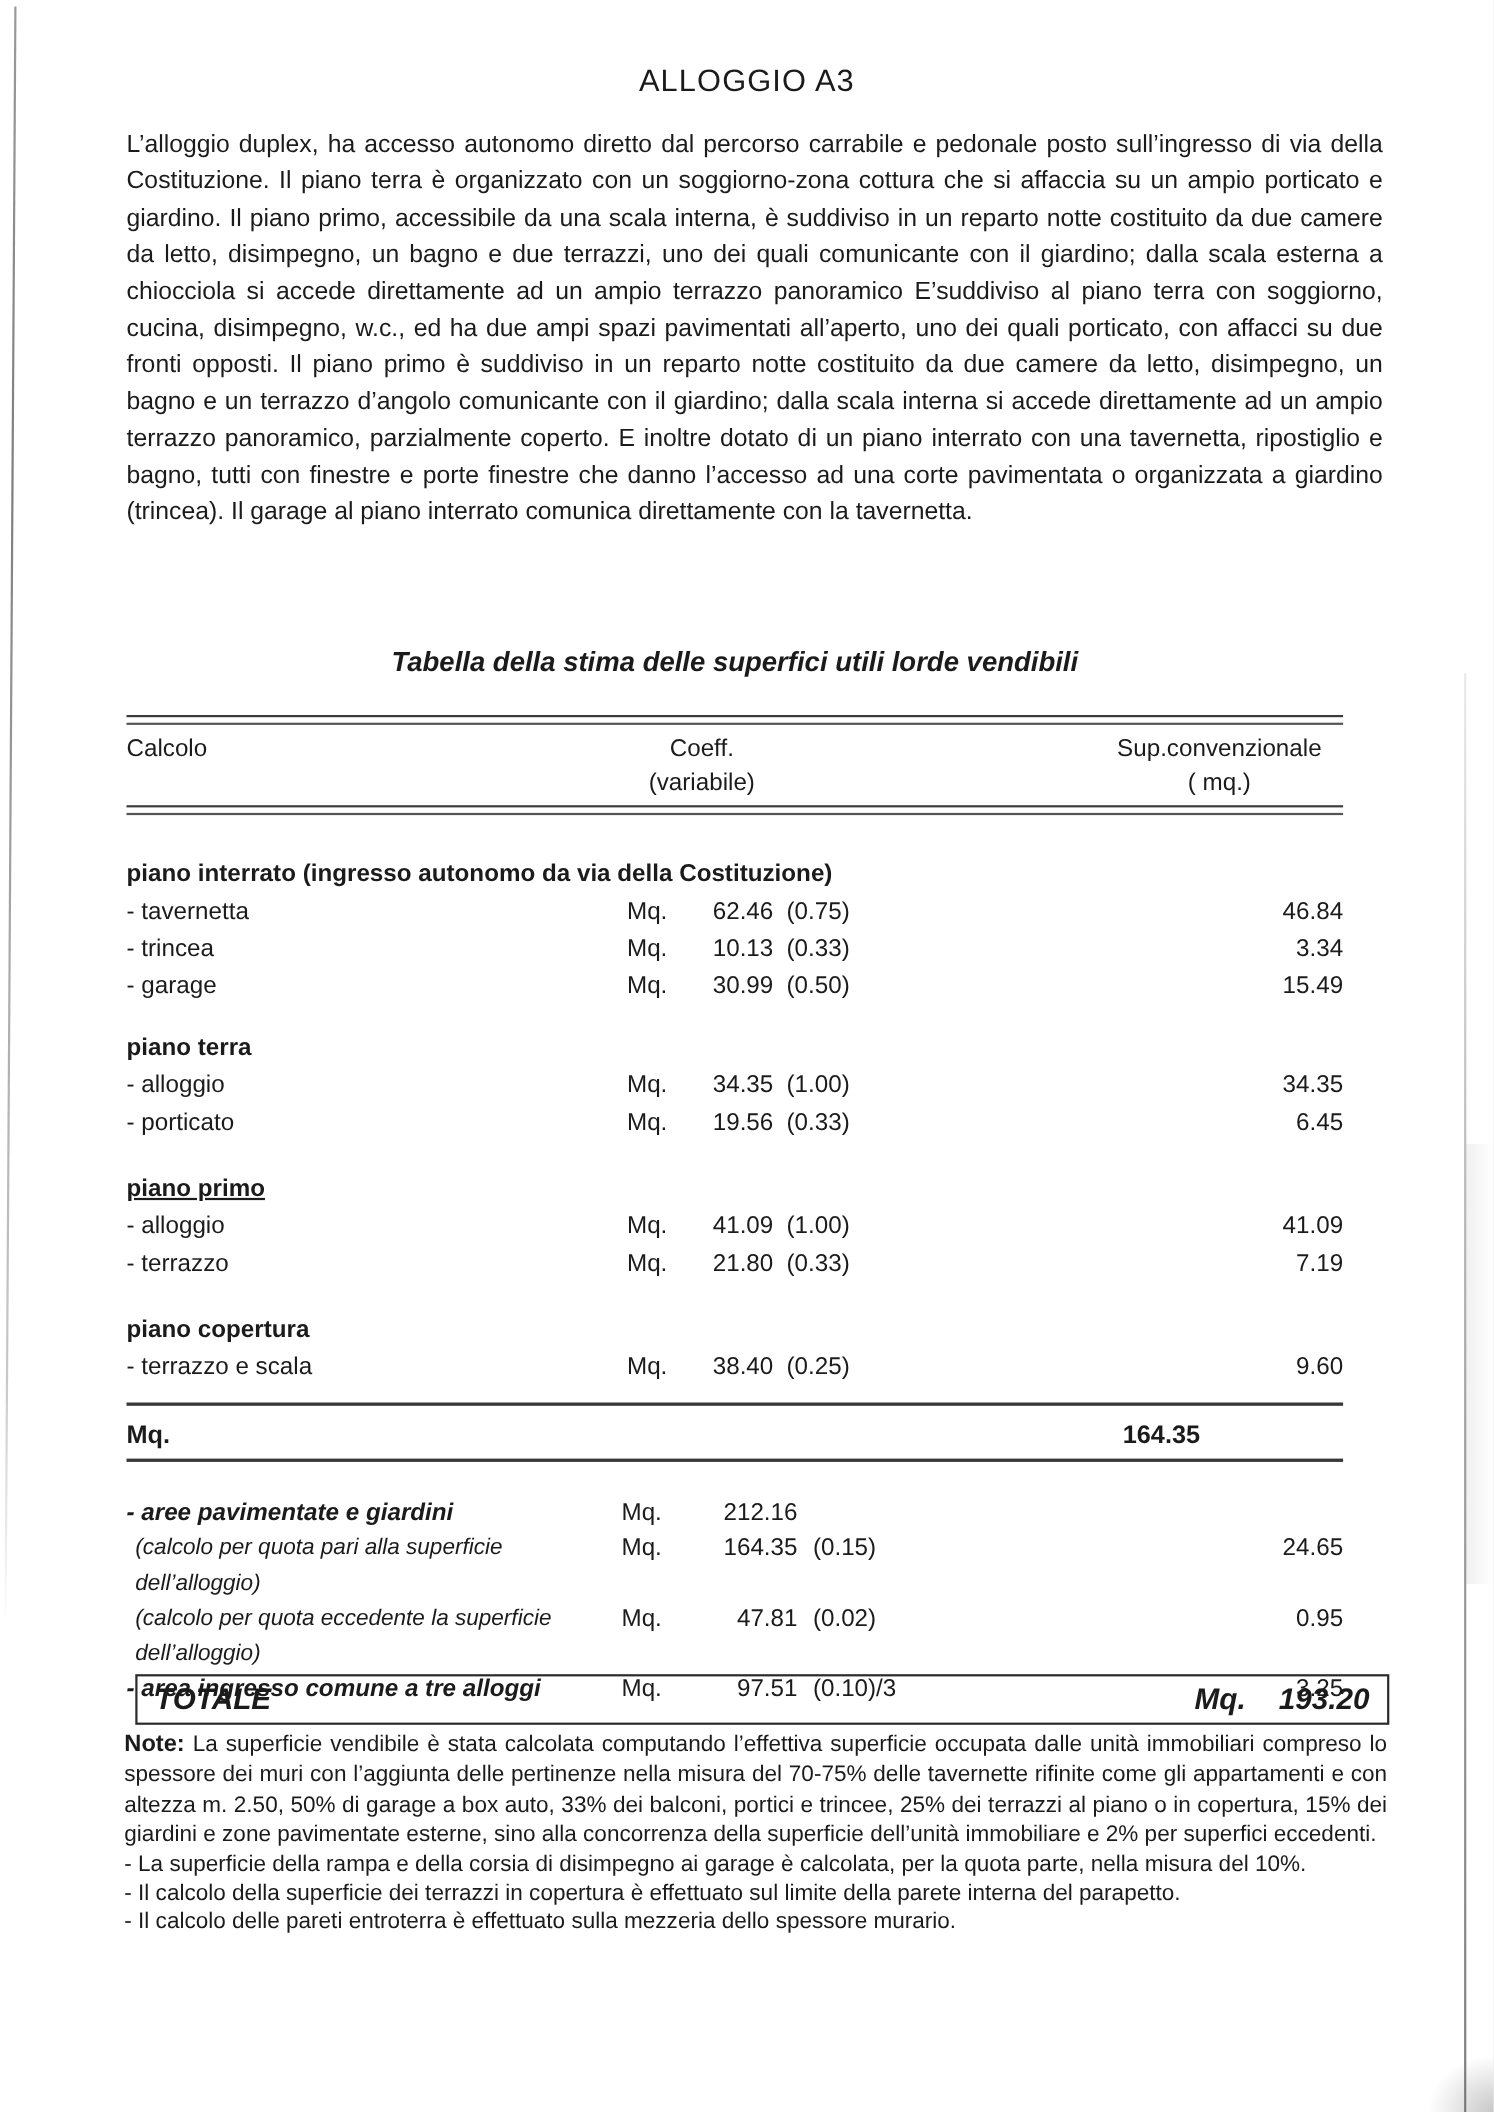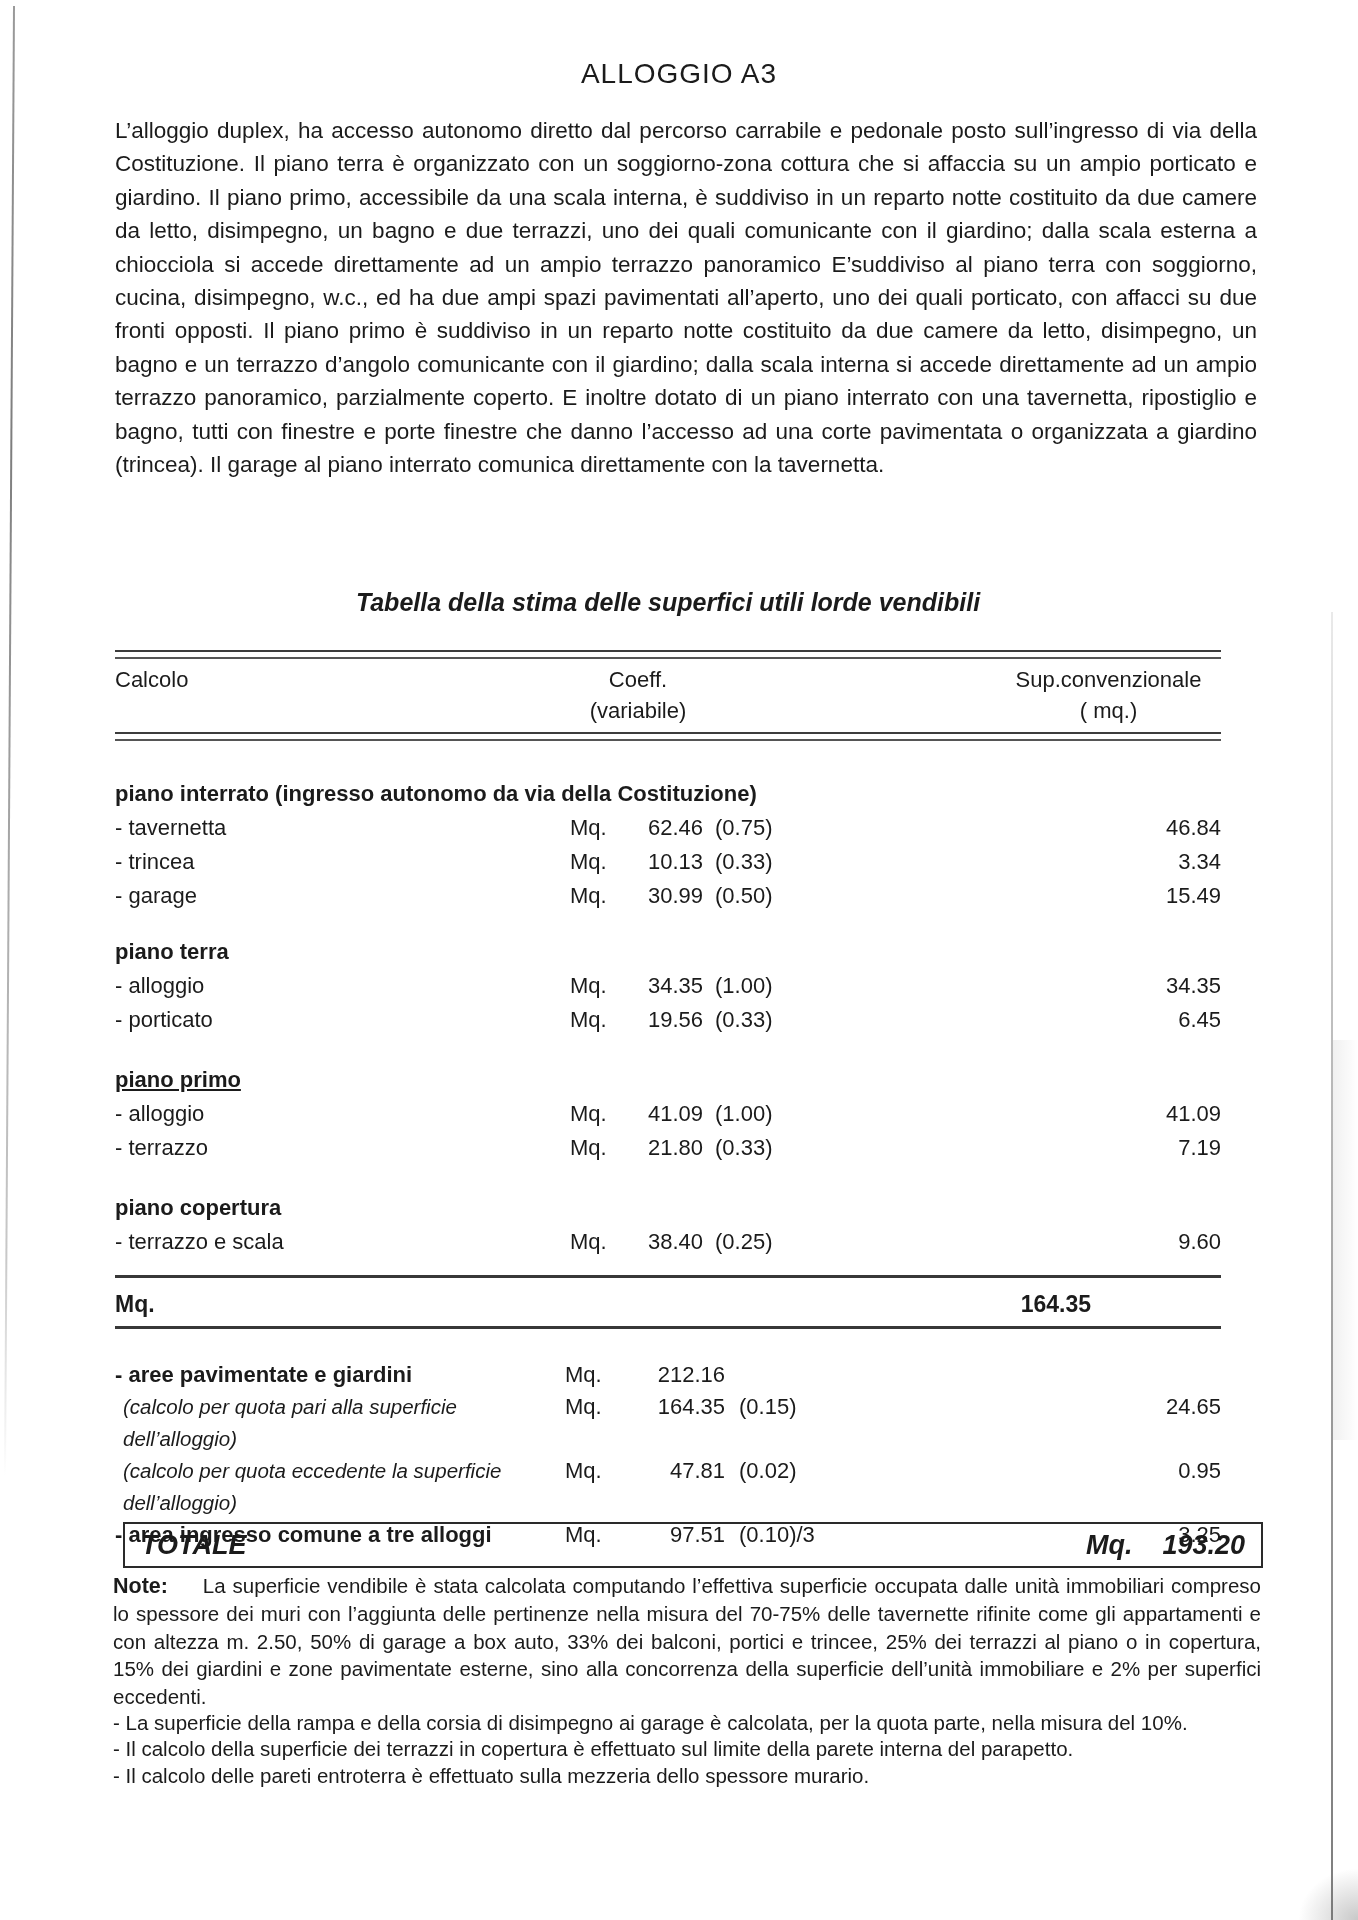--- a/index.html
+++ b/index.html
@@ -53,35 +53,35 @@
   .c-val { text-align:right; }
   .c-coeff { padding-left:12px; }
   .c-sup { text-align:right; }
   .rule-presum { margin-top:16px; }
   .sommano { display:grid; grid-template-columns:455px 120px 1fr 130px; line-height:40px;
              margin-top:6px; font-weight:bold; font-size:23px; }
   .rule-postsum { margin-top:2px; }
   .extra { margin-top:30px; }
   .trow2 { display:grid; grid-template-columns:450px 60px 100px 170px 1fr 125px; line-height:32px; }
   .trow2 .c-coeff { padding-left:14px; }
-  .bi { font-weight:bold; }
+  .bi { font-weight:bold; font-style:italic; }
   .si-label { font-style:italic; font-size:20.5px; padding-left:8px; }
   .totale-box {
     position:absolute; top:1522px; left:99px; width:1140px; height:46px;
     border:2px solid #2a2a2a; box-sizing:border-box;
     display:flex; align-items:center; justify-content:space-between;
     padding:0 16px 0 16px; font-size:27px; font-weight:bold; font-style:italic;margin-left:24px;
   }
   .totale-right { display:flex; gap:30px; }
   .notes {
     position:absolute; top:1572px; left:113px; width:1148px;
     font-size:20.5px; line-height:27.4px;
   }
   .notes-para { text-align:justify; }
-  .notes-label { font-weight:bold; margin-right:28px; font-size:21.5px; }
+  .notes-label { font-weight:bold; margin-right:0; font-size:21.5px; }
   .note-line { line-height:26.4px; }
 </style>
 </head>
 <body>
 
 <div class="page">
 
   <div class="scan-left"></div>
   <div class="scan-right"></div>
   <div class="scan-right-soft"></div>

